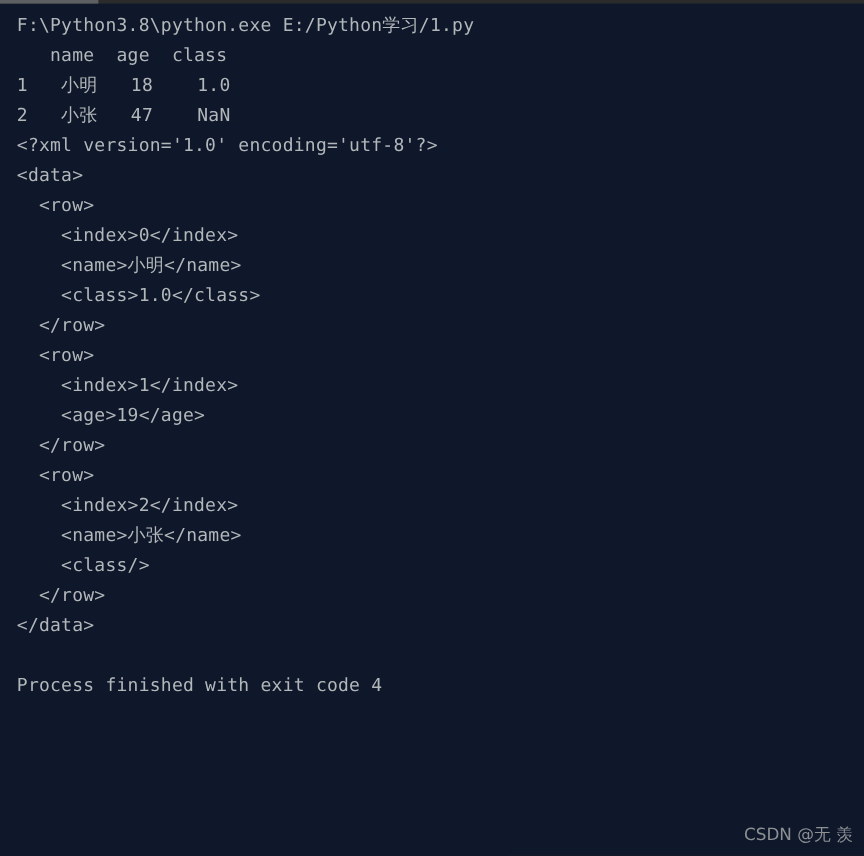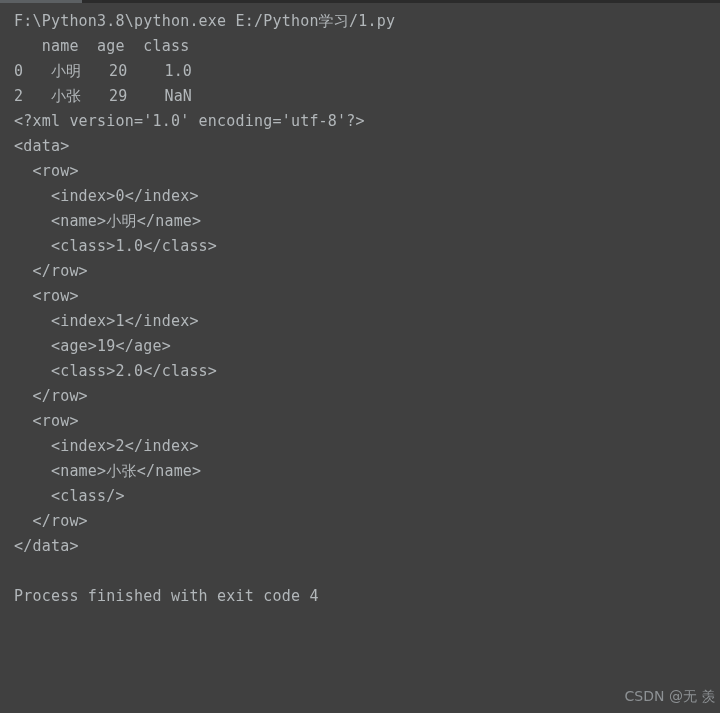--- a/index.html
+++ b/index.html
@@ -11,21 +11,21 @@
     height: 713px;
     background: #2b2b2b;
     overflow: hidden;
     font-family: "DejaVu Sans Mono", "Liberation Mono", monospace;
   }
 
   #console {
     position: relative;
     width: 720px;
     height: 713px;
-    background: #404040;
+    background: #0f172a;
     box-sizing: border-box;
   }
 
   
   #scrollbar-track {
     position: absolute;
     top: 0;
     left: 0;
     width: 720px;
     height: 3px;
@@ -68,55 +68,54 @@
   #watermark {
     position: absolute;
     right: 0px;
     bottom: 7px;
     width: 110px;
     height: 20px;
     font-family: "DejaVu Sans", "Liberation Sans", sans-serif;
     font-size: 14px;
     line-height: 20px;
     color: #8d9194;
-    text-align: center;
+    text-align: left;
     padding-left: 10px;
     box-sizing: border-box;
     white-space: nowrap;
     overflow: hidden;
   }
 </style>
 </head>
 <body>
 
 <div id="console">
 
   <div id="scrollbar-track">
     <div id="scrollbar-thumb"></div>
   </div>
 
   <div id="output">
 
     <div class="line">F:\Python3.8\python.exe E:/Python学习/1.py</div>
 
     <div class="line">   name  age  class</div>
-    <div class="line">0   小明   20    1.0</div>
-    <div class="line">2   小张   29    NaN</div>
+    <div class="line">1   小明   18    1.0</div>
+    <div class="line">2   小张   47    NaN</div>
 
     <div class="line">&lt;?xml version='1.0' encoding='utf-8'?&gt;</div>
     <div class="line">&lt;data&gt;</div>
     <div class="line">  &lt;row&gt;</div>
     <div class="line">    &lt;index&gt;0&lt;/index&gt;</div>
     <div class="line">    &lt;name&gt;小明&lt;/name&gt;</div>
     <div class="line">    &lt;class&gt;1.0&lt;/class&gt;</div>
     <div class="line">  &lt;/row&gt;</div>
     <div class="line">  &lt;row&gt;</div>
     <div class="line">    &lt;index&gt;1&lt;/index&gt;</div>
     <div class="line">    &lt;age&gt;19&lt;/age&gt;</div>
-    <div class="line">    &lt;class&gt;2.0&lt;/class&gt;</div>
     <div class="line">  &lt;/row&gt;</div>
     <div class="line">  &lt;row&gt;</div>
     <div class="line">    &lt;index&gt;2&lt;/index&gt;</div>
     <div class="line">    &lt;name&gt;小张&lt;/name&gt;</div>
     <div class="line">    &lt;class/&gt;</div>
     <div class="line">  &lt;/row&gt;</div>
     <div class="line">&lt;/data&gt;</div>
 
     <div class="line blank"> </div>
 

